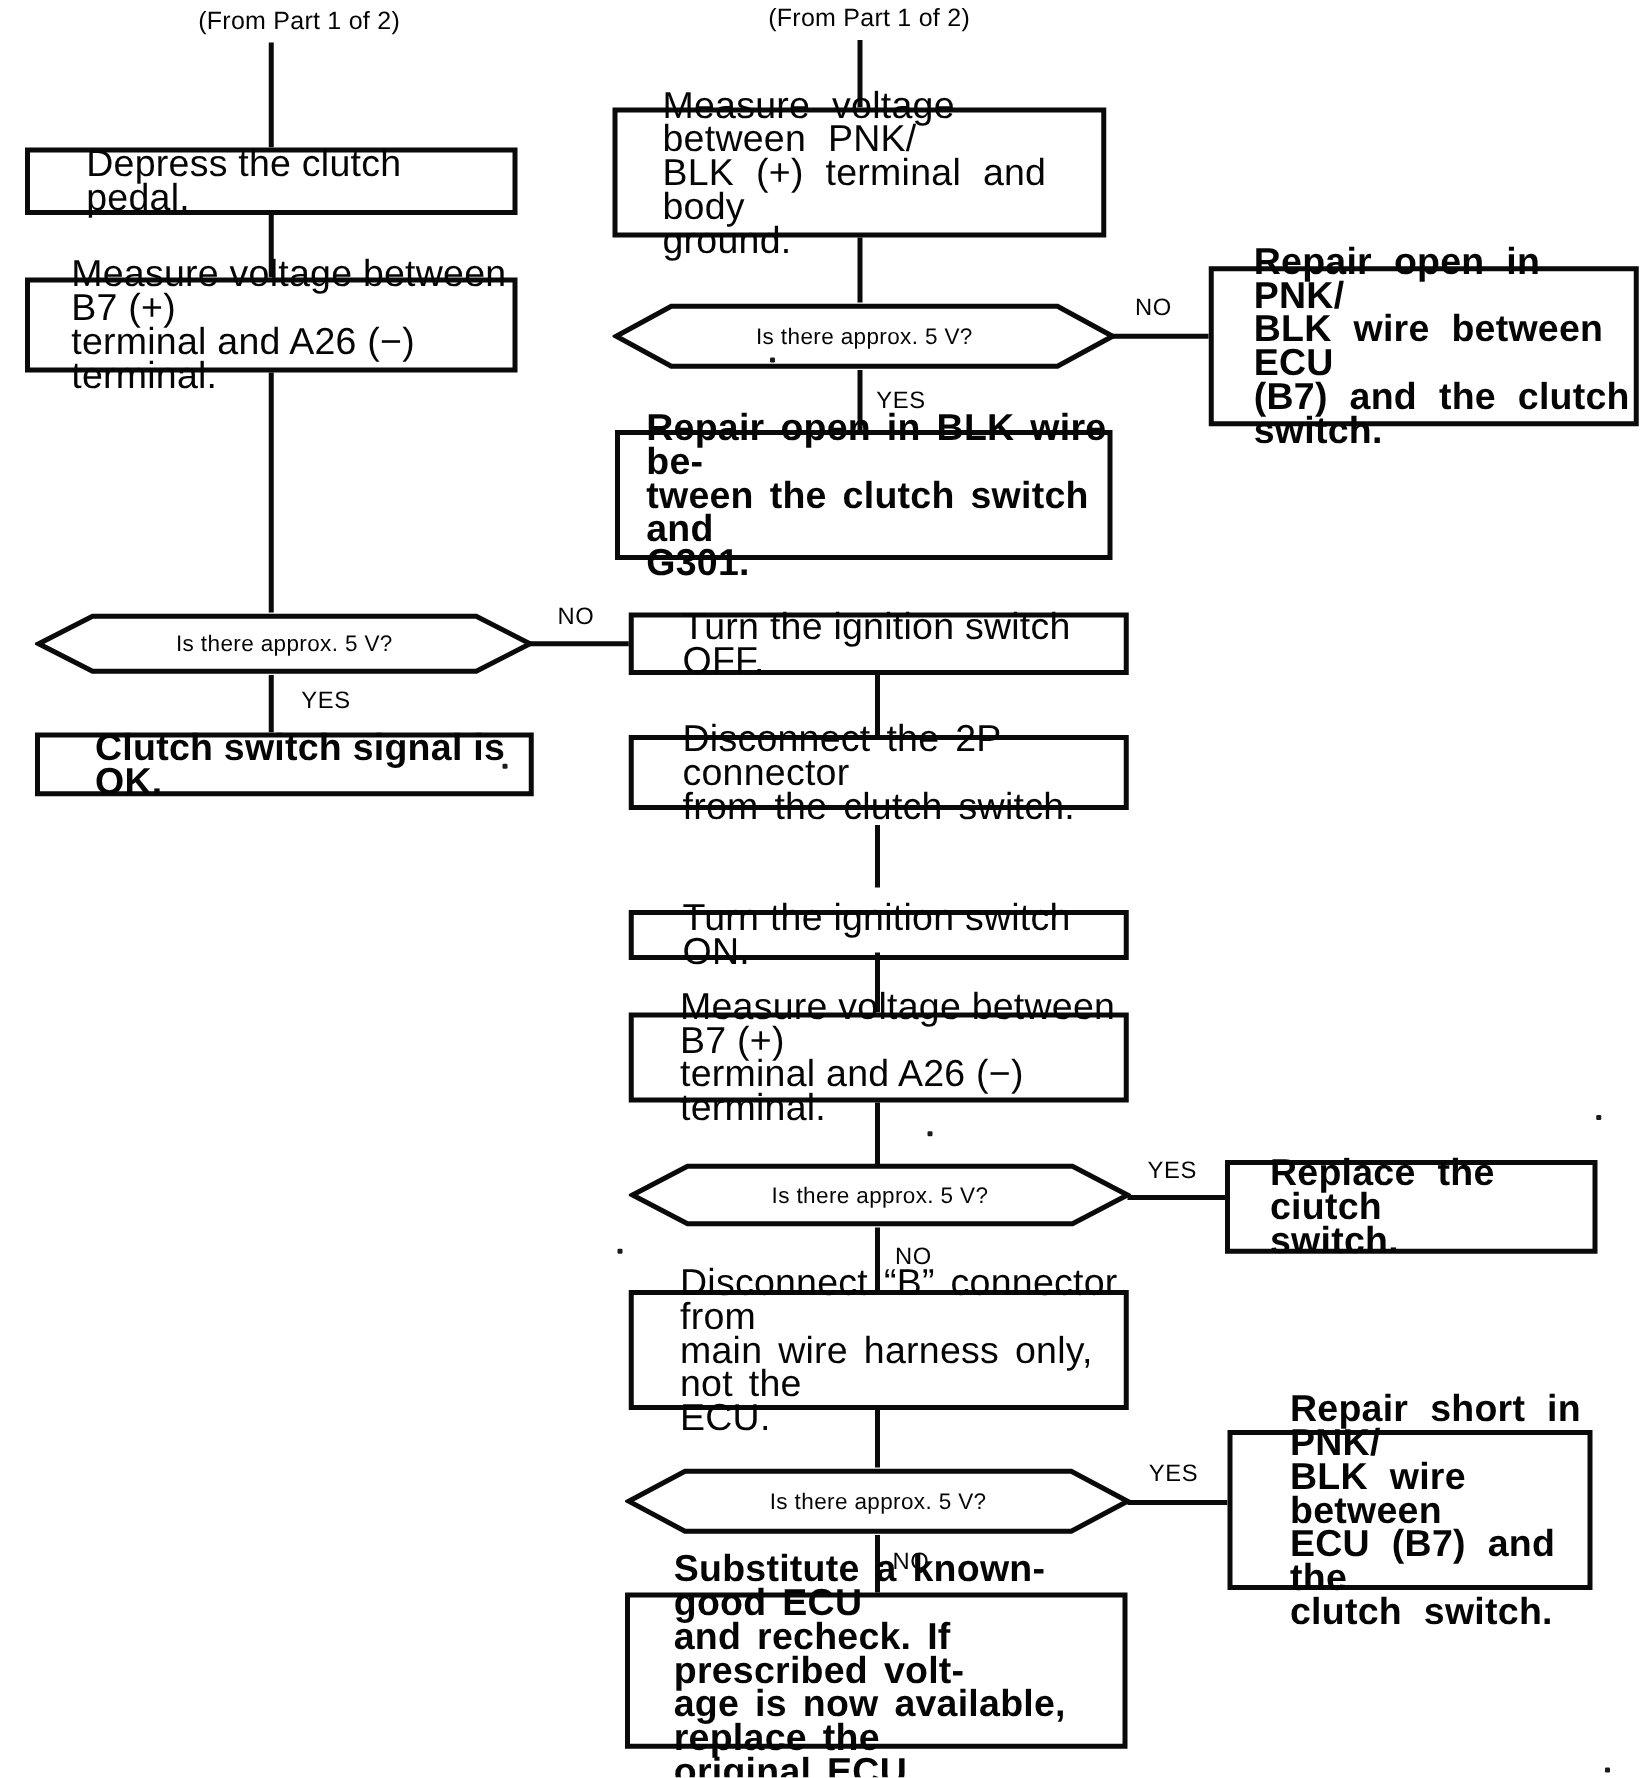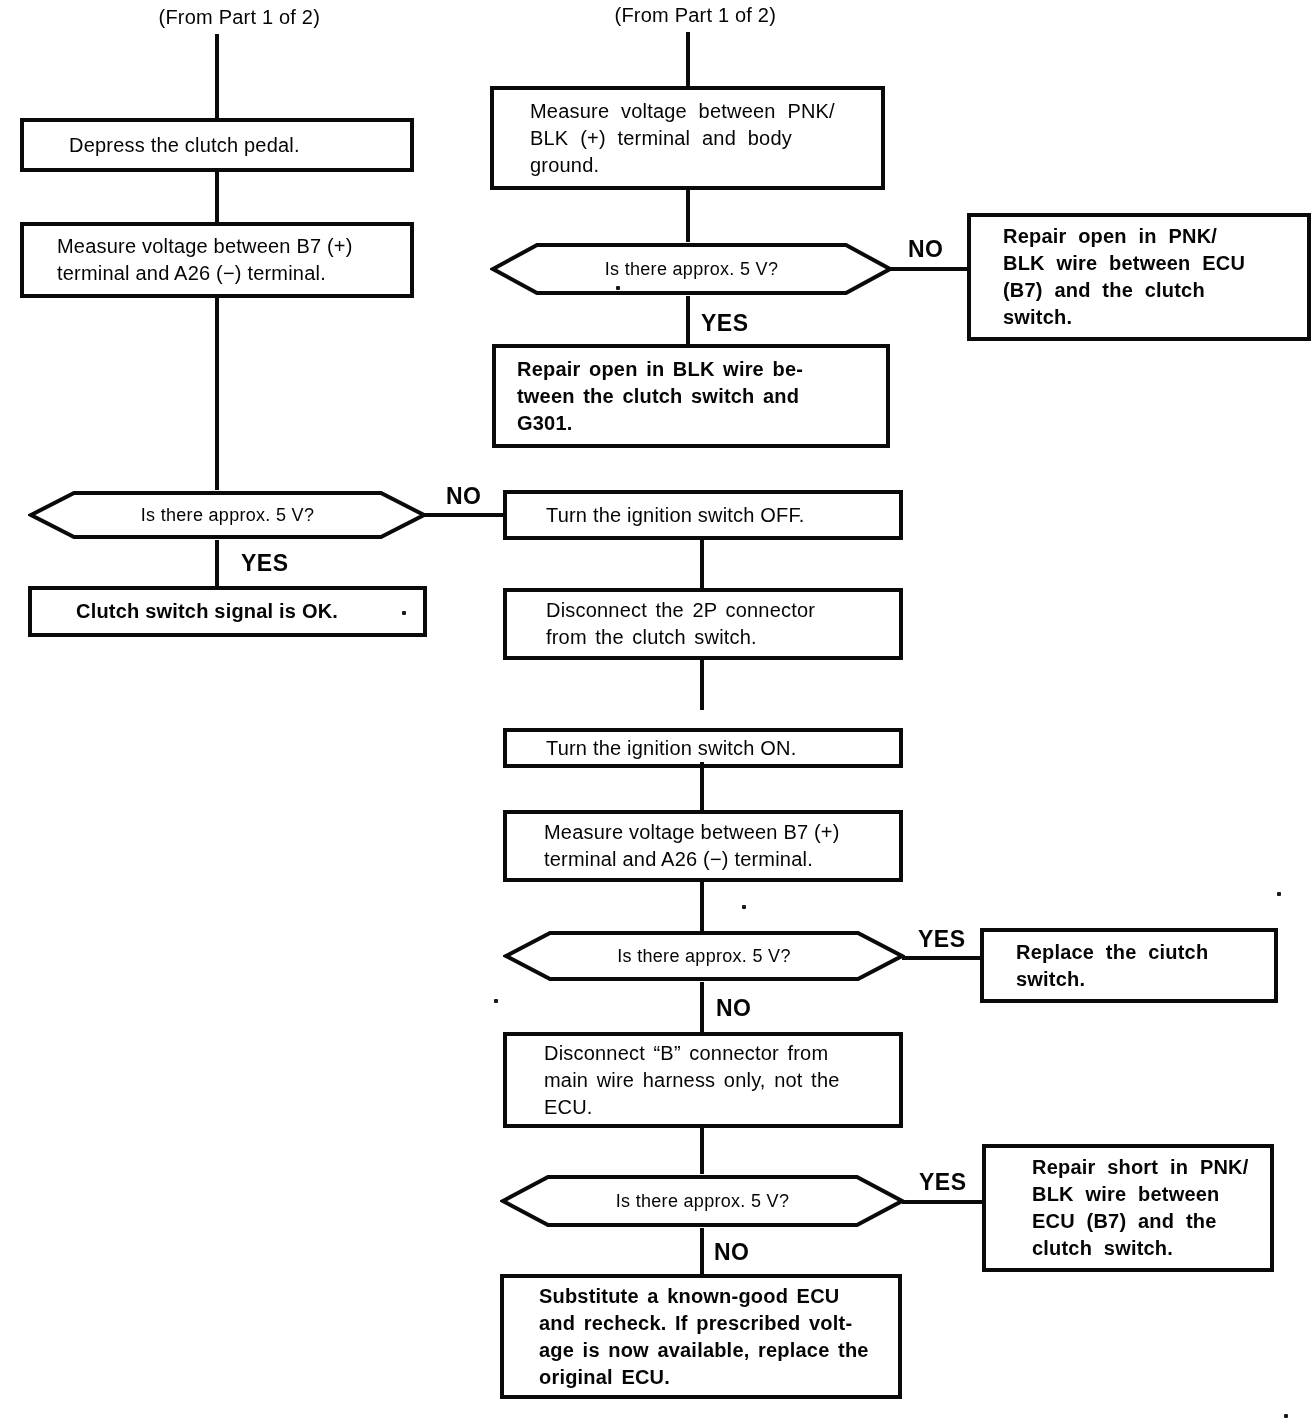--- a/index.html
+++ b/index.html
@@ -15,42 +15,42 @@
   .node{
     position:absolute;
     box-sizing:border-box;
     border:4px solid #0a0a0a;
     background:#fff;
     display:flex;
     align-items:center;
   }
   .node .txt{
     white-space:pre-line;
-    font-size:20px;
+    font-size:30px;
     line-height:27px;
     letter-spacing:.2px;
   }
   .node.bold .txt{font-weight:700;}
   .ws1 .txt{word-spacing:.14em;}
   .ws2 .txt{word-spacing:.30em;}
   
   .hex{position:absolute;}
   .hex svg{position:absolute;left:0;top:0;width:100%;height:100%;}
   .hex .hex-txt{
     position:absolute;left:0;top:0;right:0;bottom:0;
     display:flex;align-items:center;justify-content:center;
     font-size:18px;letter-spacing:.3px;
   }
   
   .line-v{position:absolute;width:4px;background:#0a0a0a;}
   .line-h{position:absolute;height:4px;background:#0a0a0a;}
   
   .blabel{
     position:absolute;
-    font-size:23px;font-weight:700;letter-spacing:.5px;
+    font-size:19px;font-weight:400;letter-spacing:.5px;
   }
   
   .flabel{
     position:absolute;
     font-size:20px;text-align:right;letter-spacing:.2px;
   }
   
   .speck{position:absolute;width:4px;height:4px;background:#1a1a1a;border-radius:1px;}
 </style>
 </head>
@@ -127,21 +127,21 @@
 tween the clutch switch and
 G301.</div>
   </div>
 
   <div class="node" style="left:503px;top:490px;width:400px;height:50px;">
     <div class="txt" style="padding-left:39px;">Turn the ignition switch OFF.</div>
   </div>
 
   <div class="line-v" style="left:700px;top:540px;height:48px;"></div>
 
-  <div class="node ws1" style="left:503px;top:588px;width:400px;height:72px;">
+  <div class="node ws1" style="left:503px;top:588px;width:400px;height:60px;">
     <div class="txt" style="padding-left:39px;">Disconnect the 2P connector
 from the clutch switch.</div>
   </div>
 
   <div class="line-v" style="left:700px;top:660px;height:50px;"></div>
 
   <div class="node" style="left:503px;top:728px;width:400px;height:40px;">
     <div class="txt" style="padding-left:39px;">Turn the ignition switch ON.</div>
   </div>
 

